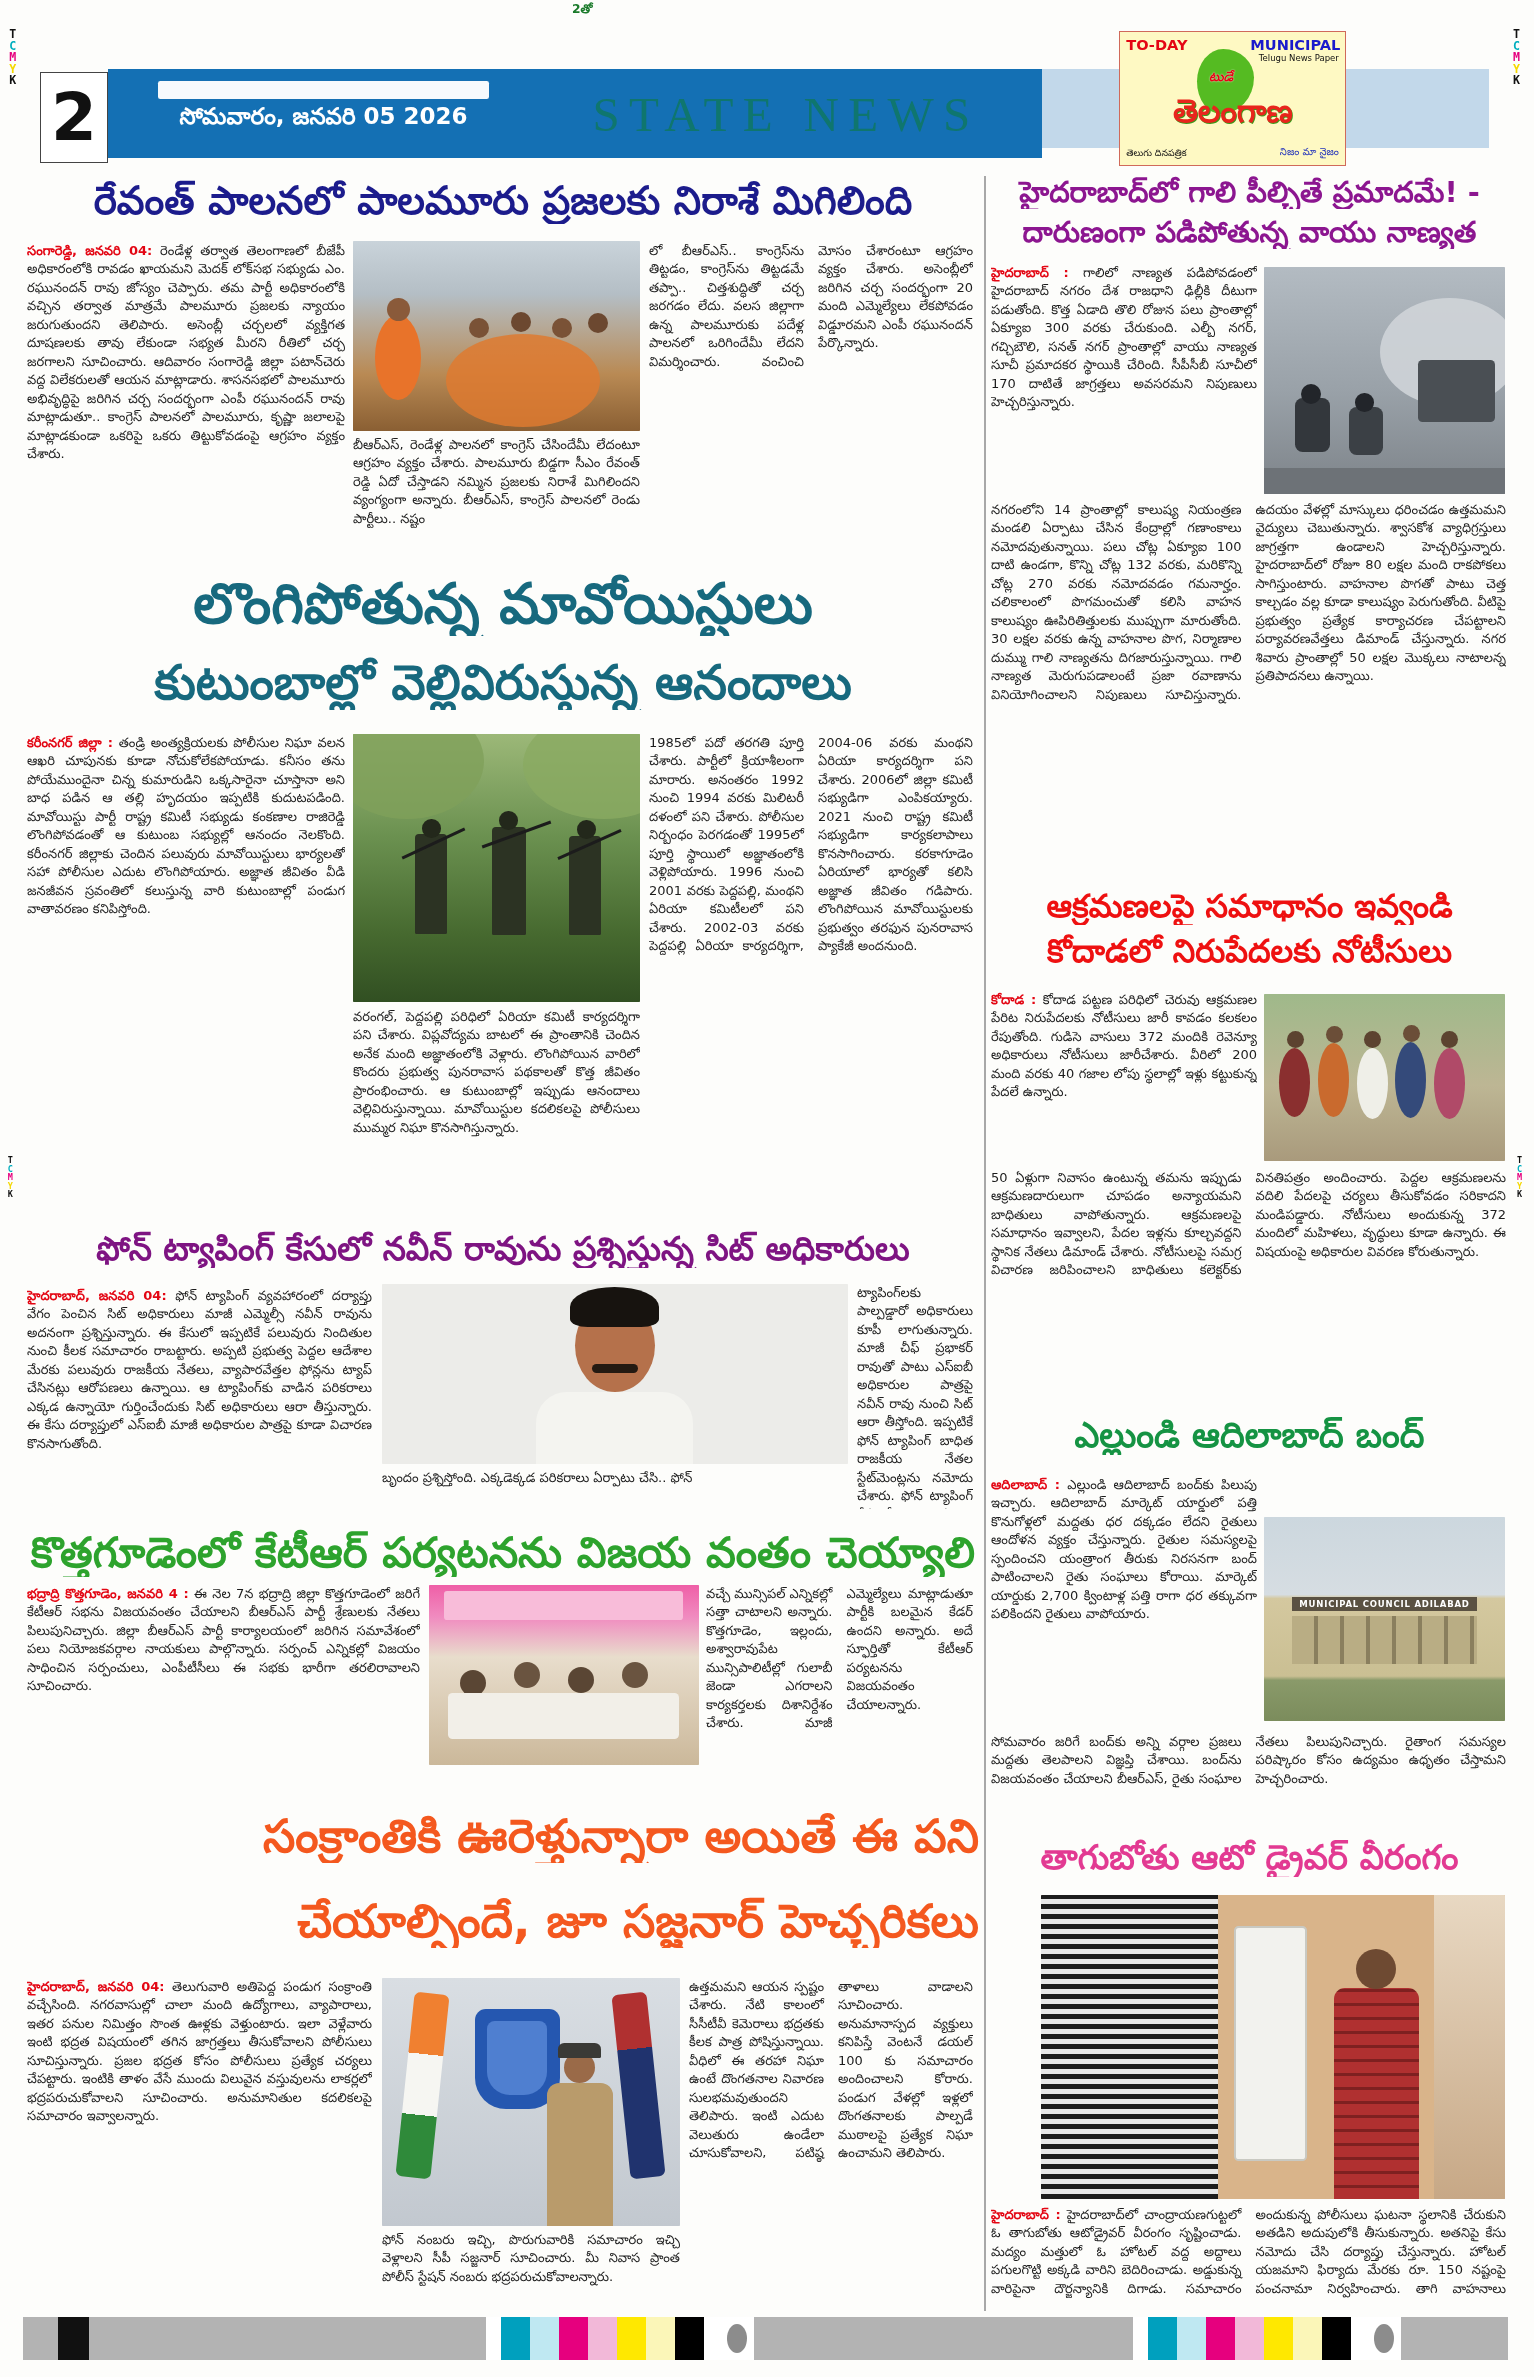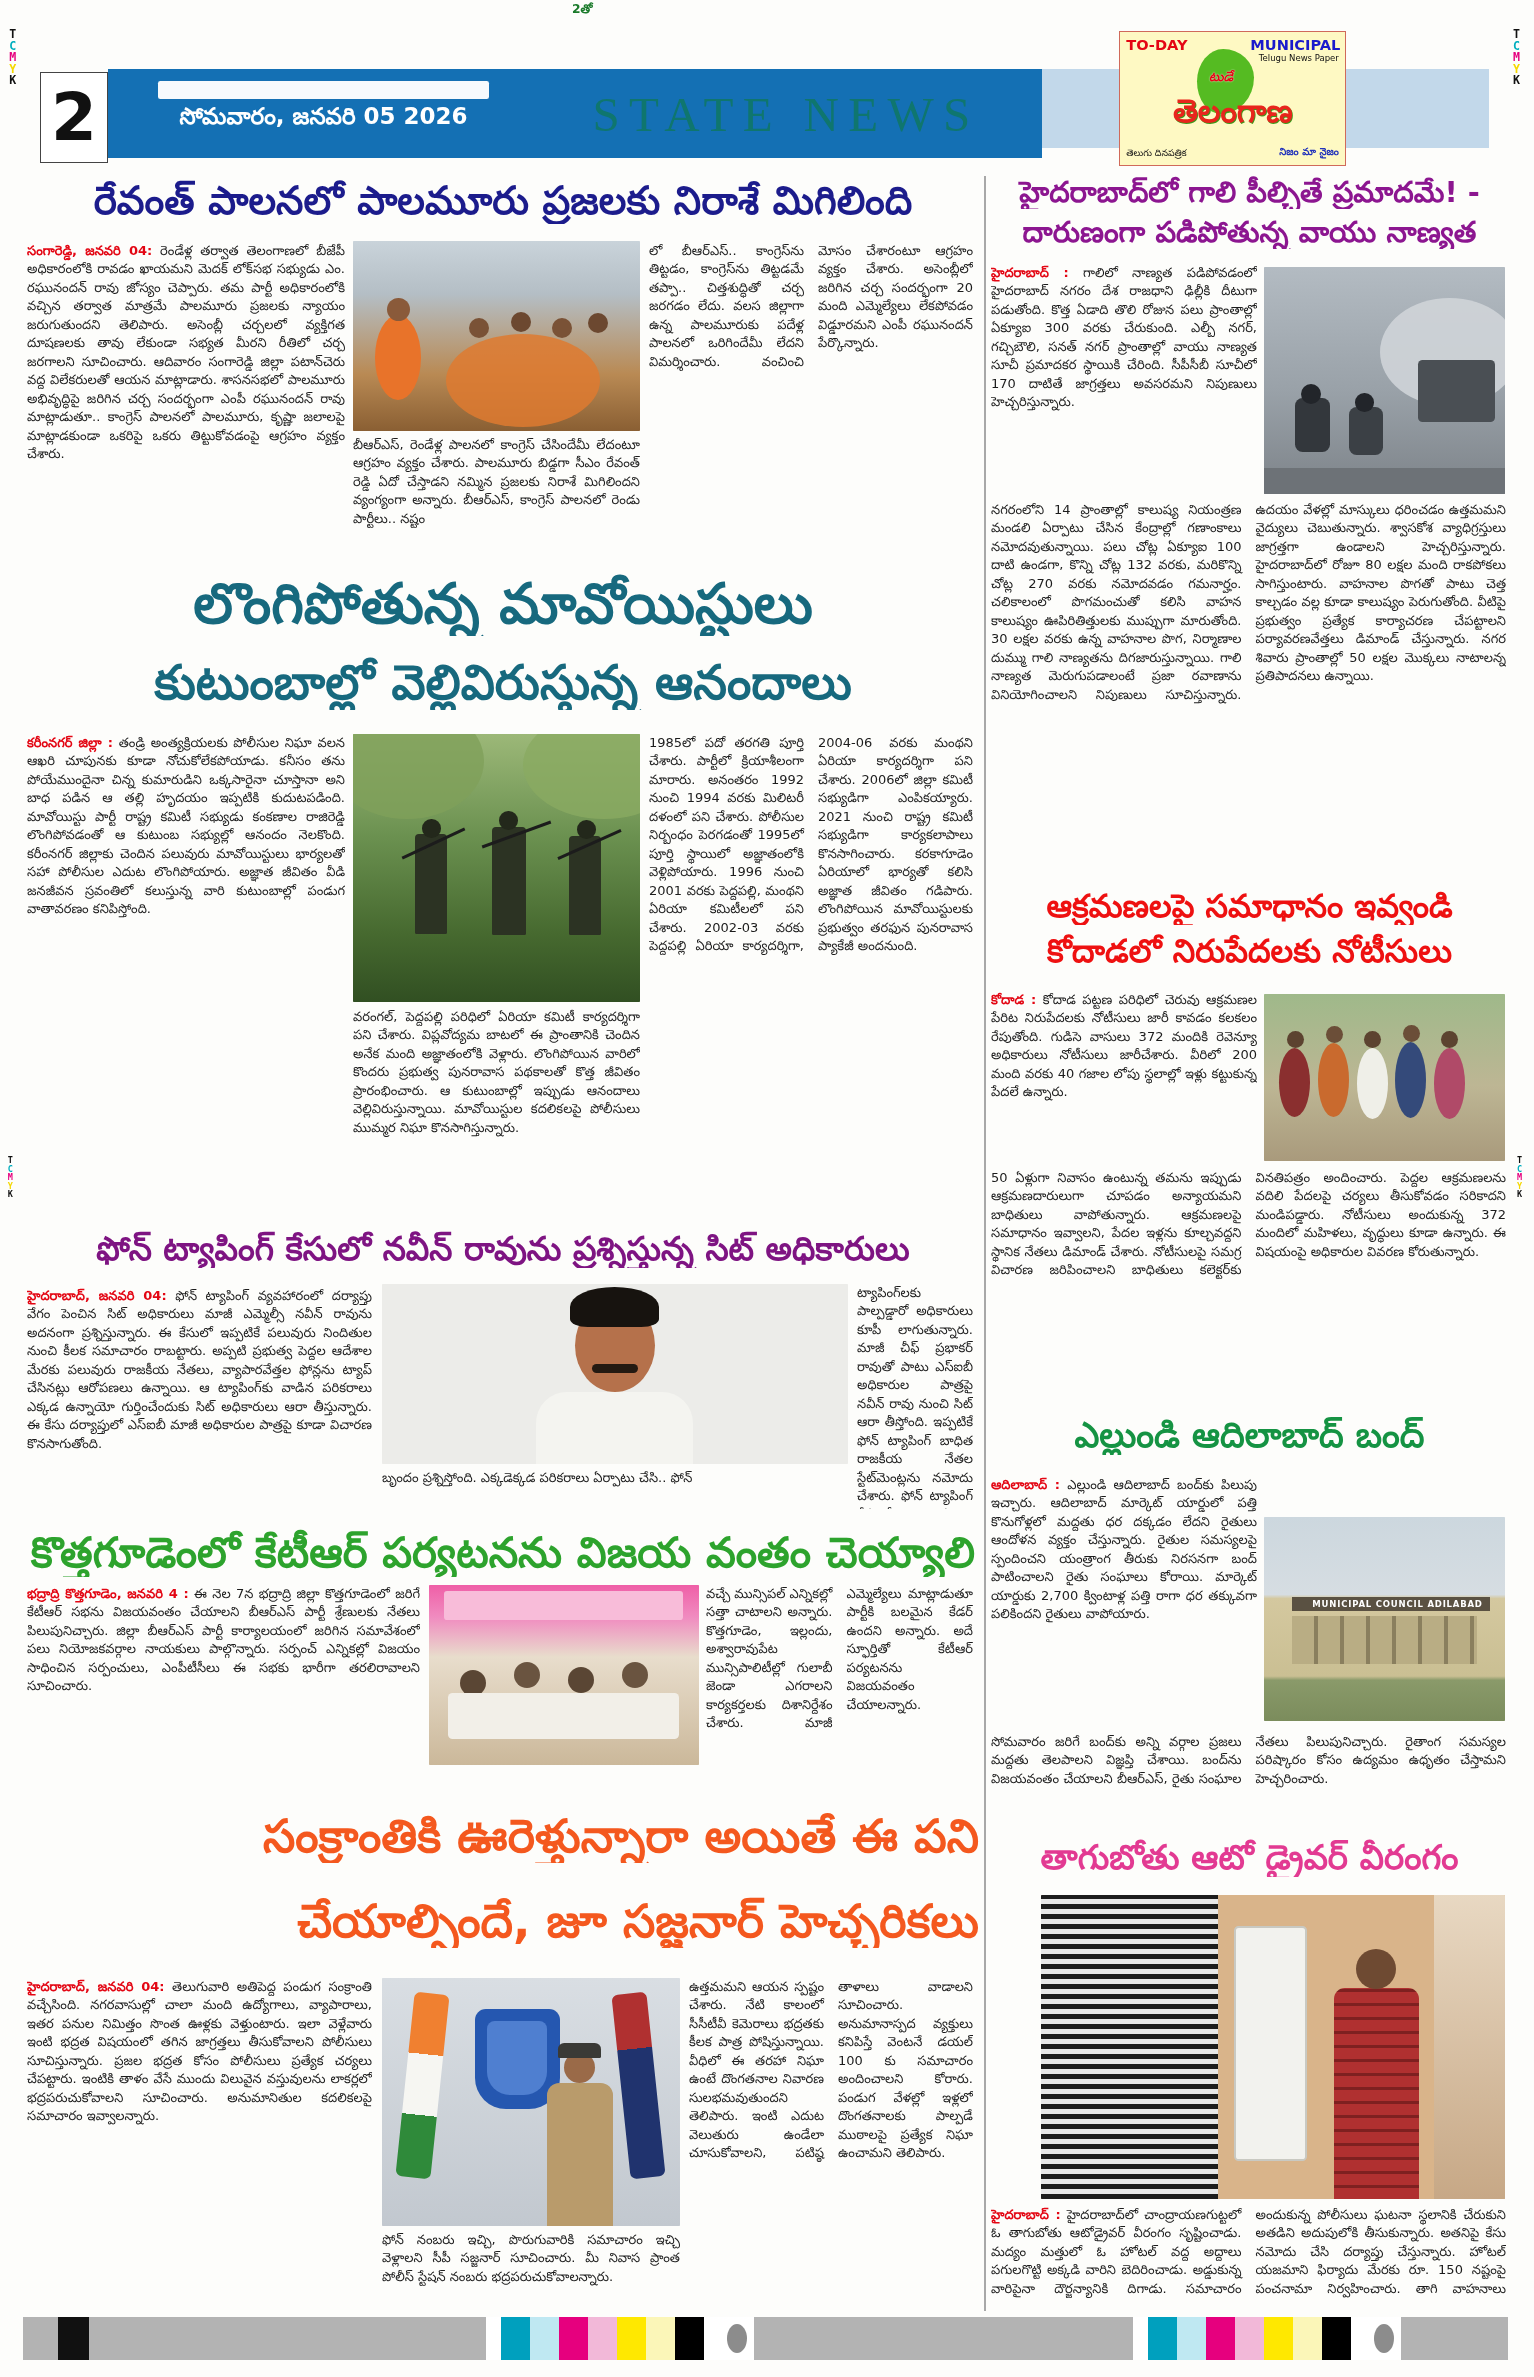--- a/index.html
+++ b/index.html
@@ -17,21 +17,21 @@
               font-weight:400;white-space:nowrap;}
   
   .logo-box{background:#fef9c3;border:1.5px solid #d06a5a;overflow:hidden;}
   .logo-today{color:#e40613;font-weight:bold;font-size:14.6px;}
   .logo-telangana{color:#1a1acc;font-weight:bold;font-size:14.6px;}
   .logo-sub{color:#111;font-size:8.5px;}
   .logo-map{background:#55bb22;border-radius:46% 54% 58% 42%/50% 44% 56% 50%;}
   .logo-tude{color:#e40613;font-weight:bold;font-size:13px;text-shadow:0 0 1.5px #fff;}
   .logo-name{color:#e8251c;font-weight:bold;font-size:32px;white-space:nowrap;text-shadow:0.8px 0.8px 0 #3a9a1a;}
   .logo-bl{color:#111;font-size:9.3px;}
-  .logo-br{color:#2233bb;font-weight:bold;font-size:10px;}
+  .logo-br{color:#2233bb;font-weight:normal;font-size:10px;}
   
   .hl{font-weight:bold;text-align:center;white-space:nowrap;overflow:hidden;line-height:1.15;}
   .hl-navy{color:#1c1c8c;font-size:39px;}
   .hl-purple{color:#8c1690;font-size:29px;}
   .hl-teal1{color:#17697e;font-size:56px;}
   .hl-teal2{color:#17697e;font-size:48px;}
   .hl-red{color:#ee1111;font-size:32px;}
   .hl-vio{color:#7e1482;font-size:33px;}
   .hl-green{color:#2da32d;font-size:42px;}
   .hl-green2{color:#159343;font-size:35px;}
@@ -52,21 +52,21 @@
   .ph-nav{background:#ecece9;}
   .ph-ktr{background:linear-gradient(180deg,#ef5fa7 0%,#f08cc0 18%,#e8ddcc 40%,#cbb89a 100%);}
   .ph-cop{background:linear-gradient(180deg,#d9dee3 0%,#c2c8cf 100%);}
   .ph-smog{background:linear-gradient(180deg,#b3bbc2 0%,#99a1a8 55%,#7d8389 100%);}
   .ph-kod{background:linear-gradient(180deg,#9fb98a 0%,#bdb694 55%,#a99a7c 100%);}
   .ph-adi{background:linear-gradient(180deg,#ccd7de 0%,#d6dde2 38%,#d4c89f 40%,#cabf93 78%,#8a9a6a 80%,#7b8c5c 100%);}
   .ph-auto{background:#d9b48a;}
   .shutter{position:absolute;background:
      repeating-linear-gradient(0deg,#1d1d1d 0 5.4px,#e8e8e8 5.4px 10px);}
   .muni-label{position:absolute;background:#5a5142;color:#fff;font-size:8.5px;font-weight:bold;
-              letter-spacing:0.8px;text-align:center;line-height:14px;white-space:nowrap;overflow:hidden;padding-left:13px;}
+              letter-spacing:0.8px;text-align:center;line-height:14px;white-space:nowrap;overflow:hidden;}
   
   .reg{display:flex;flex-direction:column;font-weight:bold;font-size:11.6px;line-height:1.0;font-family:"DejaVu Sans Mono",monospace;}
   .reg span{display:block;}
   .rT{color:#111;} .rC{color:#00aebe;} .rM{color:#e6007e;} .rY{color:#f5d800;} .rK{color:#111;}
   .bottombar{background:#b3b3b3;}
   .patches{position:absolute;top:0;height:100%;display:flex;}
   .patches div{height:100%;}
   .pc1{width:29px;background:#00a0be;} .pc2{width:29px;background:#bfe8f2;}
   .pc3{width:29px;background:#e6007e;} .pc4{width:29px;background:#f2b8d8;}
   .pc5{width:29px;background:#ffe800;} .pc6{width:29px;background:#fbf6b8;}

